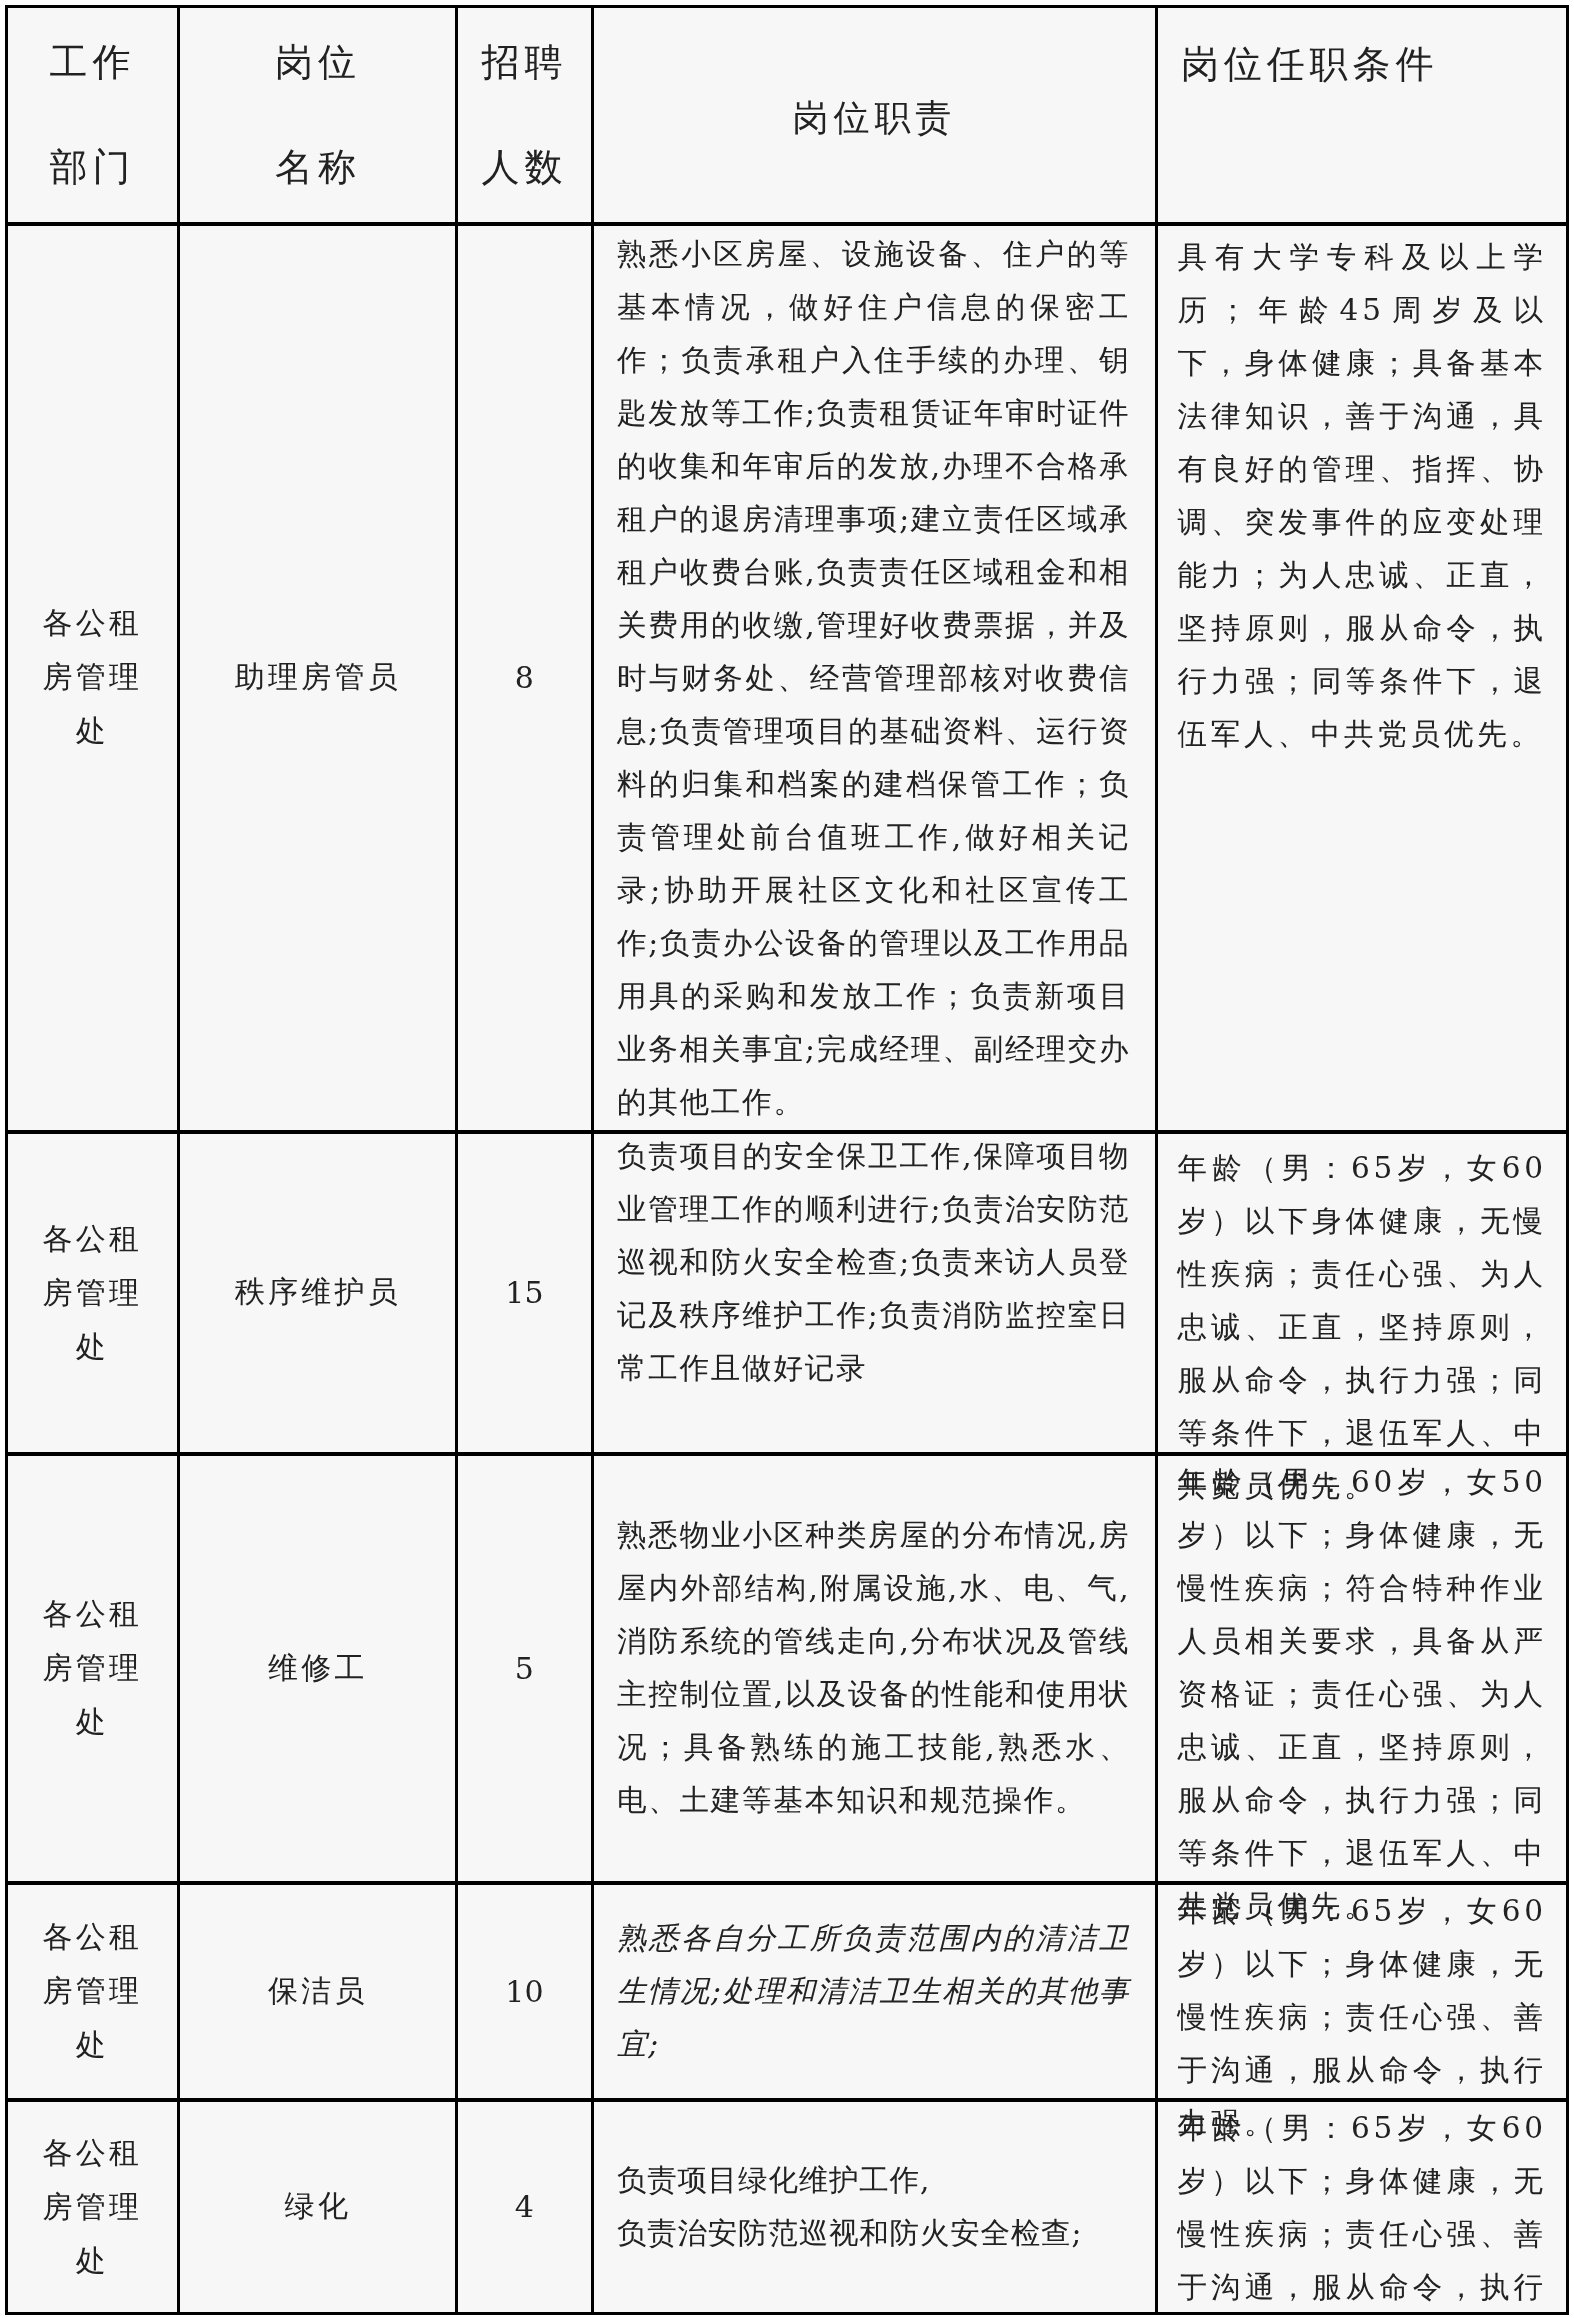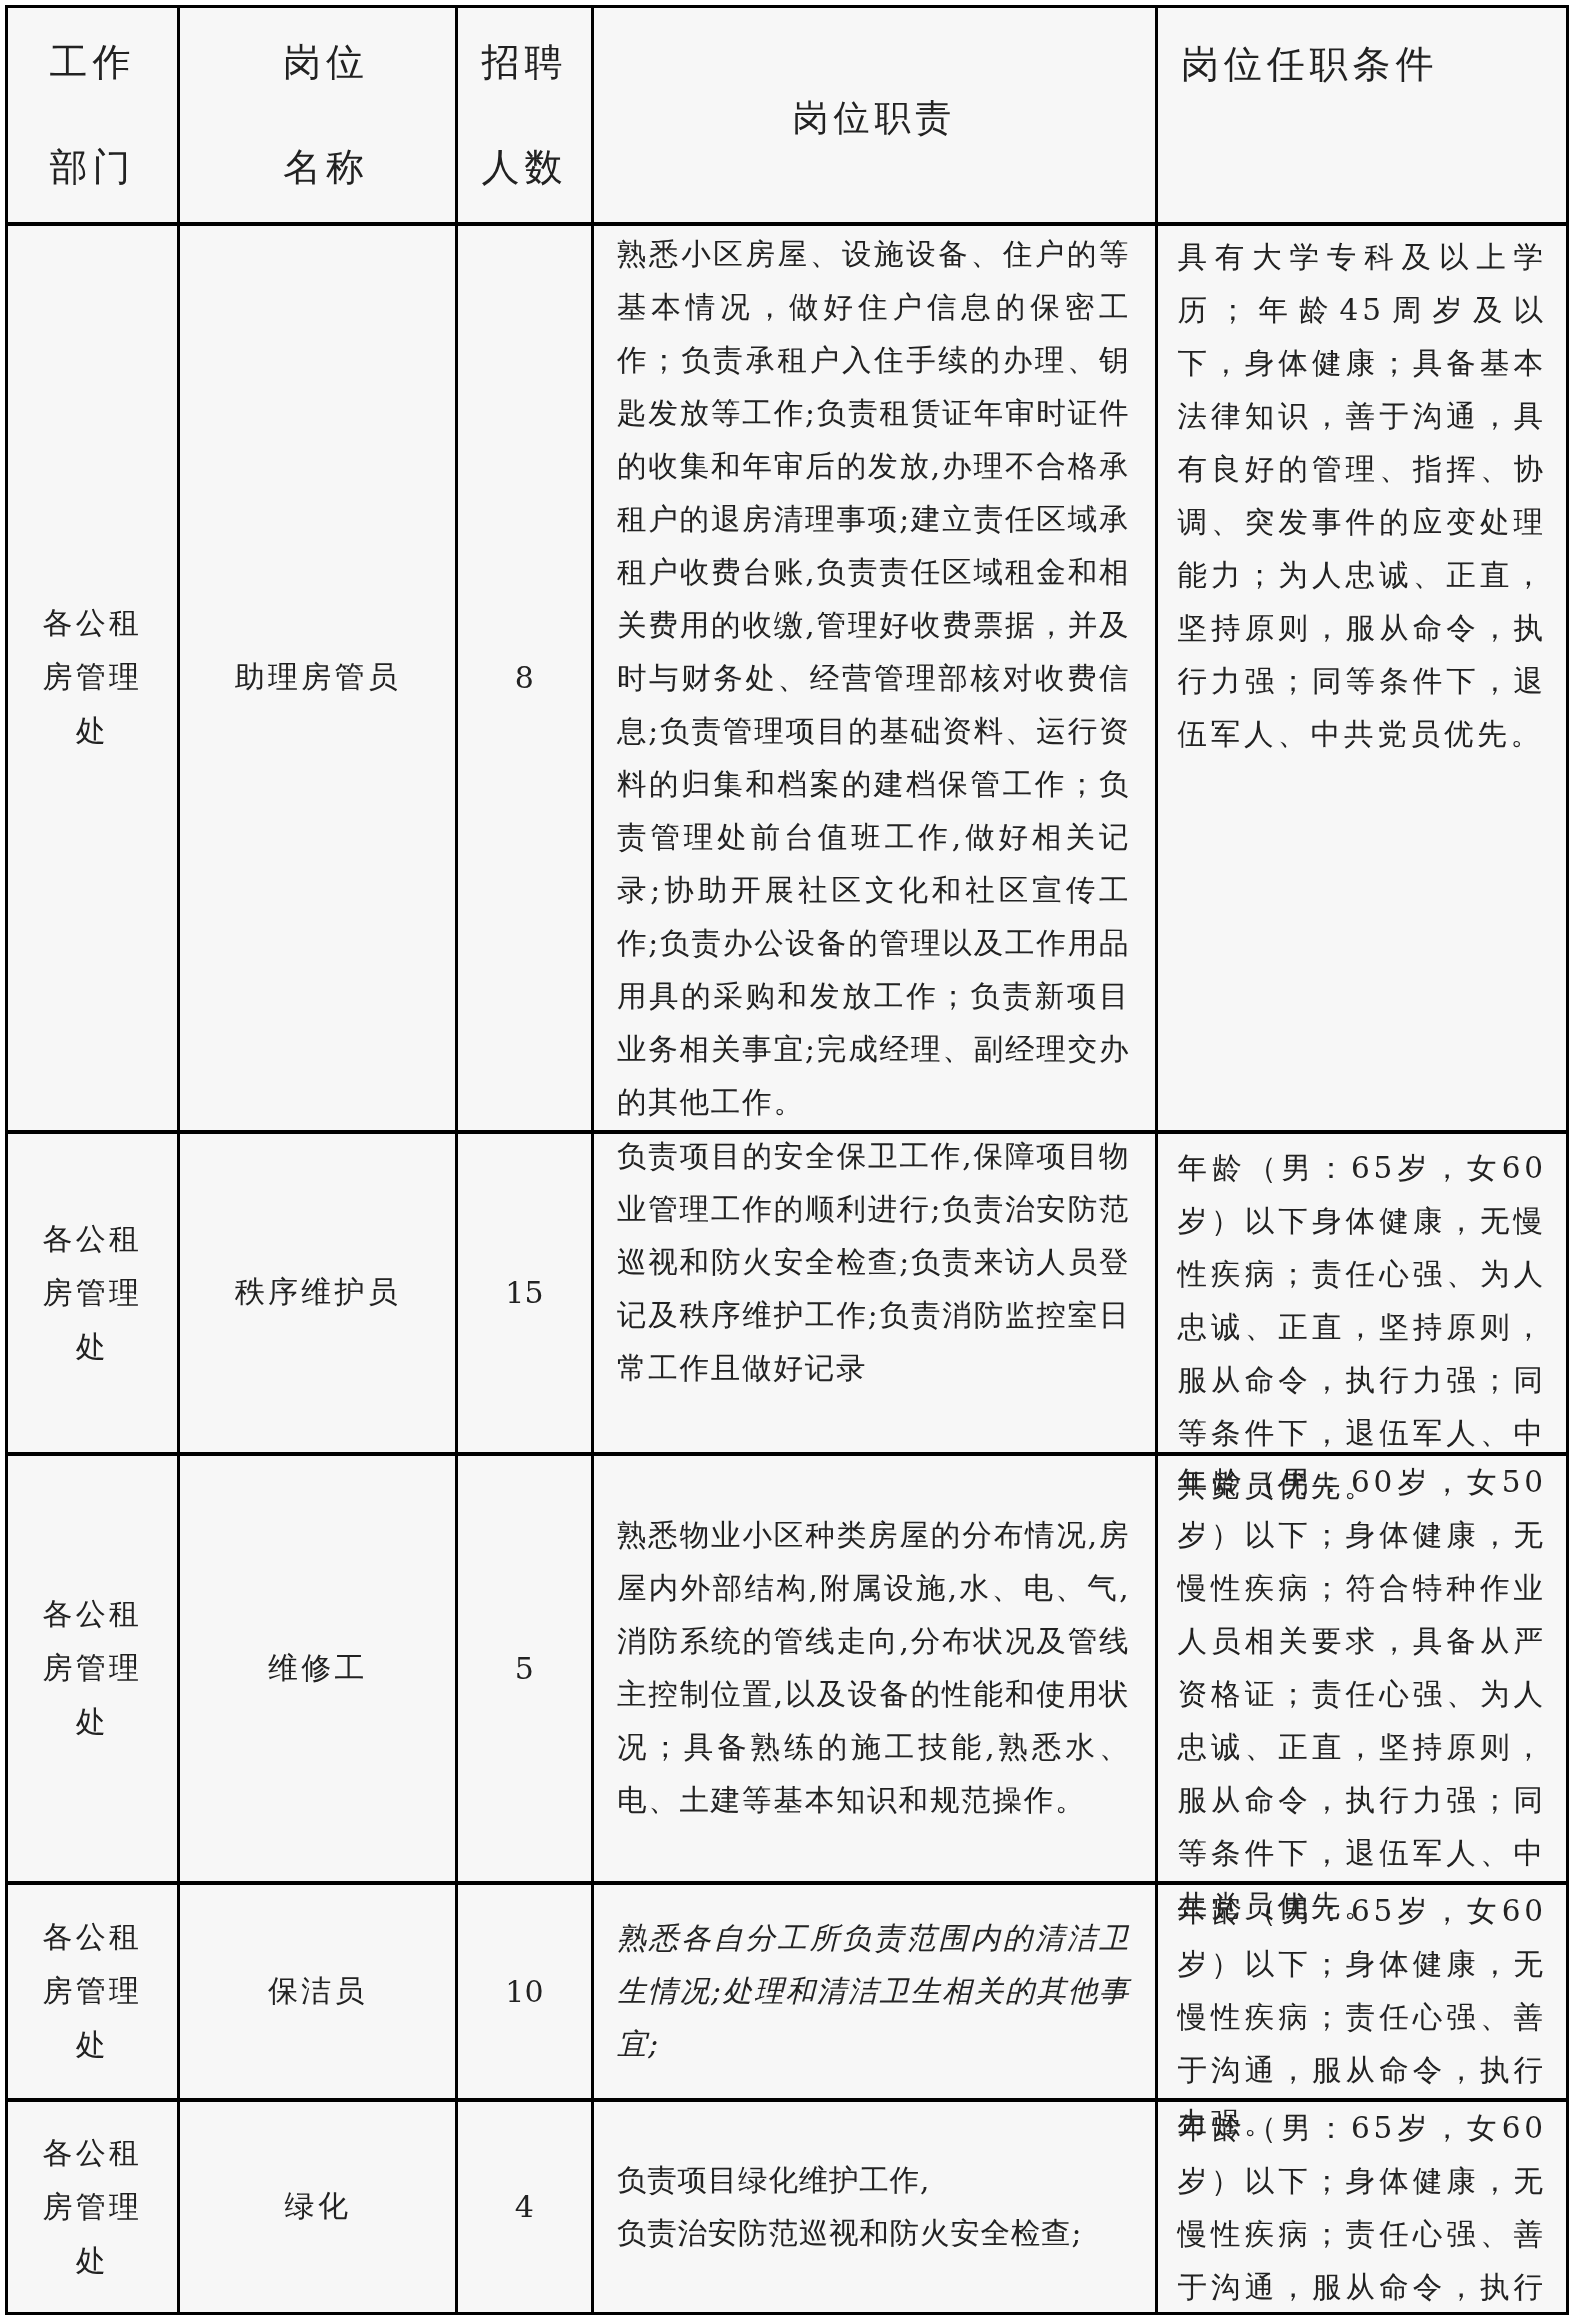--- a/index.html
+++ b/index.html
@@ -36,21 +36,21 @@
   <div class="hline" style="top:214px"></div>
   <div class="hline" style="top:1122px"></div>
   <div class="hline" style="top:1444px"></div>
   <div class="hline" style="top:1873px"></div>
   <div class="hline" style="top:2090px"></div>
 
   <div class="cell center hdr" style="left:0;top:0;width:169px;height:214px;">
     <span>工作</span>
     <span>部门</span>
   </div>
-  <div class="cell center hdr" style="left:181px;top:0;width:274px;height:214px;">
+  <div class="cell center hdr" style="left:173px;top:0;width:274px;height:214px;">
     <span>岗位</span>
     <span>名称</span>
   </div>
   <div class="cell center hdr" style="left:450px;top:0;width:133px;height:214px;">
     <span>招聘</span>
     <span>人数</span>
   </div>
   <div class="cell center" style="left:586px;top:4px;width:561px;height:214px;font-size:36px;letter-spacing:4.9px;">
     <span>岗位职责</span>
   </div>

